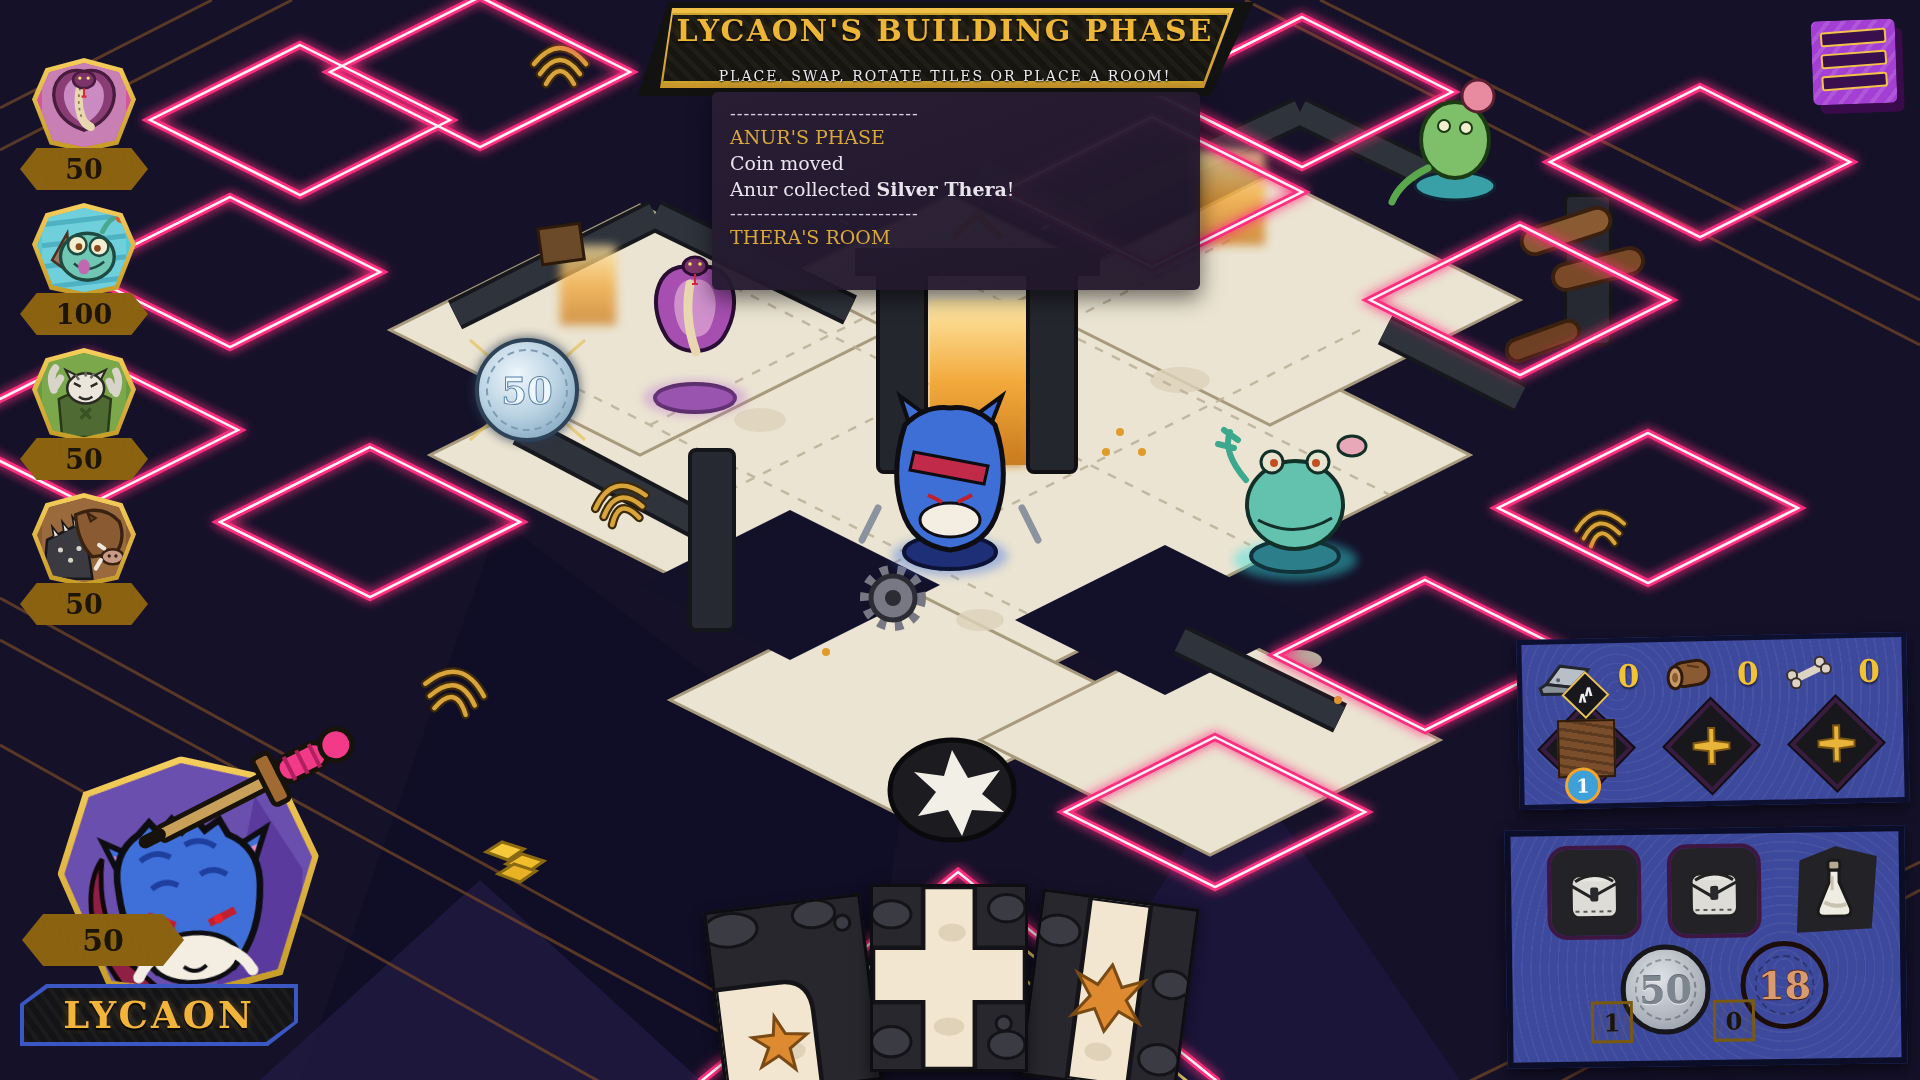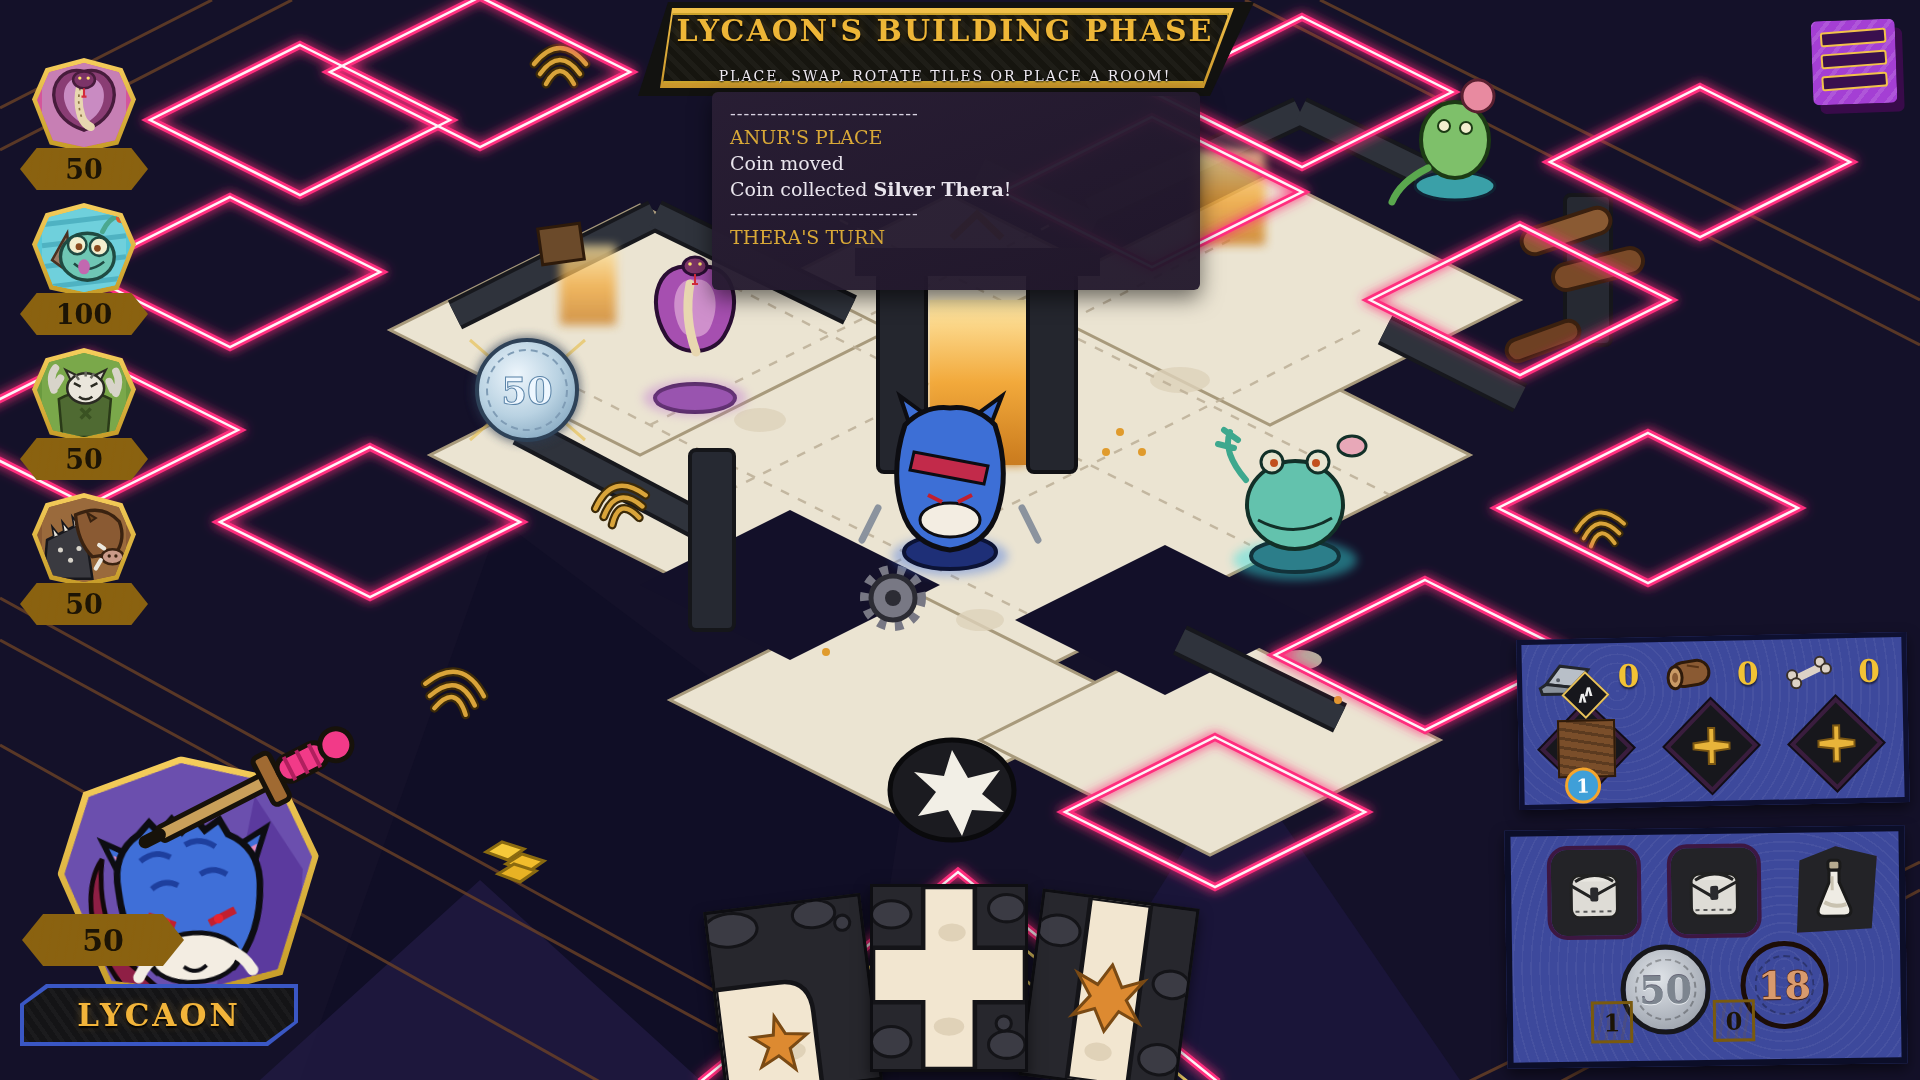--- a/index.html
+++ b/index.html
@@ -65,21 +65,21 @@
   .sword-svg{position:absolute;left:128px;top:722px;pointer-events:none;}
   .hero-score{position:absolute;left:22px;top:918px;width:162px;height:52px;}
   .hero-score .score-num{font-size:30px;}
   .name-plate{position:absolute;left:20px;top:984px;width:278px;height:62px;padding:4px;
     background:#3a57c4;filter:drop-shadow(0 4px 8px rgba(0,0,0,.6));
     clip-path:polygon(0 32%,26px 0,100% 0,100% 62%,calc(100% - 30px) 100%,0 100%);}
   .name-in{width:100%;height:100%;background:#141416;
     clip-path:polygon(0 32%,24px 0,100% 0,100% 62%,calc(100% - 28px) 100%,0 100%);
     background-image:repeating-linear-gradient(55deg,rgba(255,255,255,.03) 0 4px,transparent 4px 10px);
     display:flex;align-items:center;justify-content:center;}
-  .name-text{font-size:31px;font-weight:bold;letter-spacing:3px;color:#f2b43a;
+  .name-text{font-size:37px;font-weight:bold;letter-spacing:3px;color:#f2b43a;
     text-shadow:0 2px 2px #000,0 0 8px rgba(242,180,58,.3);}
 
   
   .card{position:absolute;width:158px;height:188px;background:#26262c;border:3px solid #0e0e12;
     box-shadow:0 6px 14px rgba(0,0,0,.55);}
   .card svg{width:100%;height:100%;}
   .card1{left:714px;top:902px;transform:rotate(-7deg);z-index:6;}
   .card2{left:870px;top:884px;z-index:7;}
   .card3{left:1030px;top:898px;transform:rotate(7.5deg);z-index:5;}
 
@@ -392,25 +392,25 @@
 <div class="banner-back"></div>
 <div class="banner">
   <div class="banner-in">
     <div class="banner-title">LYCAON'S BUILDING PHASE</div>
     <div class="banner-sub">PLACE, SWAP, ROTATE TILES OR PLACE A ROOM!</div>
   </div>
 </div>
 
 <div class="log">
   <div class="log-divider">----------------------------</div>
-  <div class="log-header">ANUR'S PLACE</div>
+  <div class="log-header">ANUR'S PHASE</div>
   <div class="log-line"><span>Coin moved</span></div>
-  <div class="log-line"><span>Coin collected </span><b>Silver Thera</b><span>!</span></div>
+  <div class="log-line"><span>Anur collected </span><b>Silver Thera</b><span>!</span></div>
   <div class="log-divider">----------------------------</div>
-  <div class="log-header">THERA'S TURN</div>
+  <div class="log-header">THERA'S ROOM</div>
 
 </div>
 
 <div class="players">
 
   <div class="player">
     <div class="hexa">
       <div class="hexa-in" style="background:#d4569b;">
         <svg width="92" height="84" viewBox="0 0 100 100">
           <rect width="100" height="100" fill="#c77fb4"></rect>

